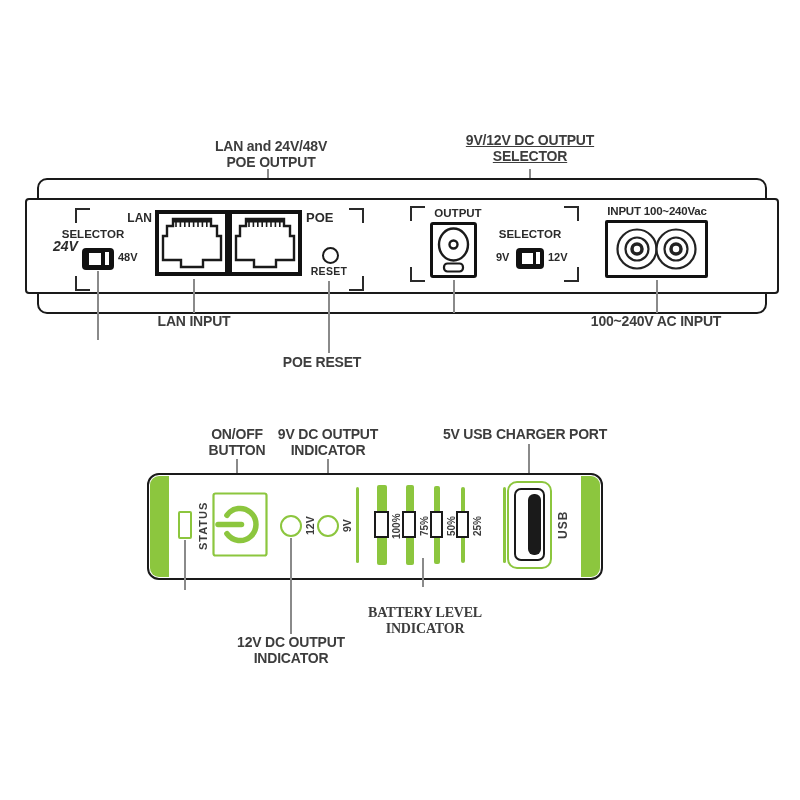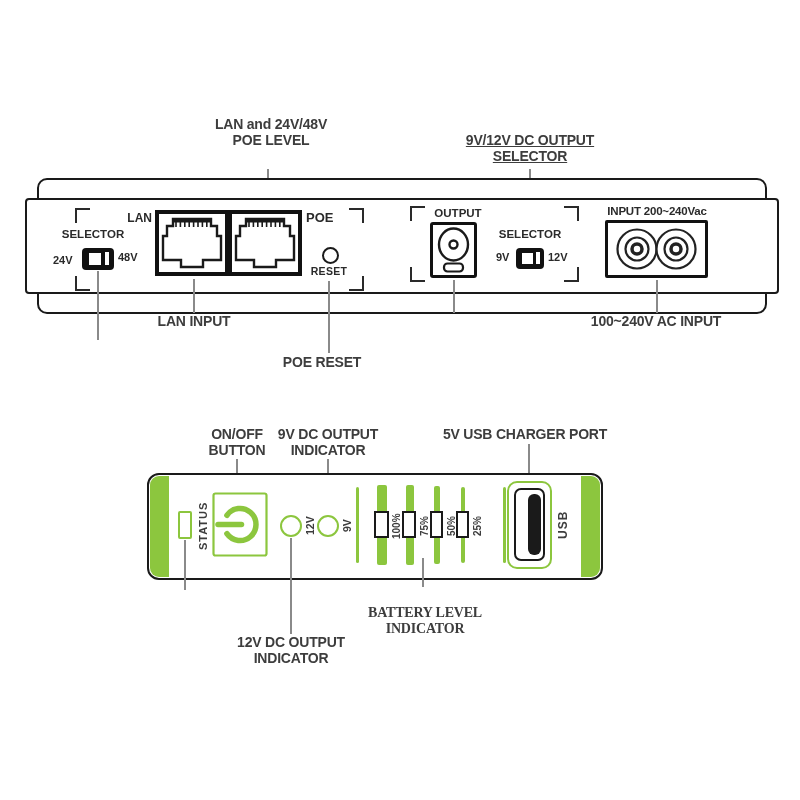--- a/index.html
+++ b/index.html
@@ -22,42 +22,42 @@
   .switch .knob{position:absolute;background:#fff;border:1.5px solid #111;}
   .switch .sliver{position:absolute;background:#fff;}
   .greenline{position:absolute;background:#8cc63e;border-radius:2px;}
   .barwin{position:absolute;background:#fff;border:2.5px solid #1a1a1a;}
 </style>
 </head>
 <body>
 
 <div class="canvas">
 
-  <div class="callout" style="left:196px;top:117px;width:150px;">
+  <div class="callout" style="left:196px;top:139px;width:150px;">
     <span>LAN and 24V/48V</span>
-    <span>POE LEVEL</span>
+    <span>POE OUTPUT</span>
   </div>
   <div class="callout" style="left:455px;top:133px;width:150px;text-decoration:underline;">
     <span>9V/12V DC OUTPUT</span>
     <span>SELECTOR</span>
   </div>
   <div class="leader" style="left:267px;top:169px;height:59px;"></div>
   <div class="leader" style="left:529px;top:169px;height:58px;"></div>
 
   <div class="abs" style="left:37px;top:178px;width:726px;height:132px;border:2.5px solid #1a1a1a;border-radius:10px;background:#fff;"></div>
 
   <div class="abs" style="left:25px;top:198px;width:750px;height:92px;border:2.5px solid #1a1a1a;border-radius:4px;background:#fff;"></div>
 
   <div class="bk tl" style="left:75px;top:208px;"></div>
   <div class="bk tr" style="left:349px;top:208px;"></div>
   <div class="bk bl" style="left:75px;top:276px;"></div>
   <div class="bk br" style="left:349px;top:276px;"></div>
 
   <div class="panel-label" style="left:52px;top:228px;width:82px;font-size:11.5px;text-align:center;">SELECTOR</div>
-  <div class="panel-label" style="left:53px;top:254px;font-size:11px;">24V</div>
+  <div class="panel-label" style="left:53px;top:238px;font-size:14px;font-style:italic;">24V</div>
   <div class="switch" style="left:82px;top:248px;width:32px;height:22px;">
     <div class="knob" style="left:6px;top:3.5px;width:12px;height:12px;"></div>
     <div class="sliver" style="left:23px;top:4px;width:4px;height:13px;"></div>
   </div>
   <div class="panel-label" style="left:118px;top:251px;font-size:11px;">48V</div>
 
   <div class="panel-label" style="left:120px;top:211px;width:32px;font-size:12px;text-align:right;">LAN</div>
   <div class="abs" style="left:155px;top:210px;width:74px;height:66px;border:4px solid #111;background:#fff;box-sizing:border-box;">
     <svg width="66" height="58" viewBox="0 0 66 58">
       <path d="M14,5 L52,5 L52,12 L58,12 L58,22 L62,22 L62,46 L44,46 L44,53 L22,53 L22,46 L4,46 L4,22 L8,22 L8,12 L14,12 Z" fill="#fff" stroke="#1a1a1a" stroke-width="2.4"></path>
@@ -111,21 +111,21 @@
   </div>
 
   <div class="panel-label" style="left:494px;top:228px;width:72px;font-size:11.5px;text-align:center;">SELECTOR</div>
   <div class="panel-label" style="left:496px;top:251px;font-size:11px;">9V</div>
   <div class="switch" style="left:516px;top:248px;width:28px;height:21px;">
     <div class="knob" style="left:5px;top:3.5px;width:11px;height:11px;"></div>
     <div class="sliver" style="left:20px;top:4px;width:3.5px;height:12px;"></div>
   </div>
   <div class="panel-label" style="left:548px;top:251px;font-size:11px;">12V</div>
 
-  <div class="panel-label" style="left:598px;top:205px;width:118px;font-size:11.5px;text-align:center;letter-spacing:-0.2px;">INPUT 200~240Vac</div>
+  <div class="panel-label" style="left:598px;top:205px;width:118px;font-size:11.5px;text-align:center;letter-spacing:-0.2px;">INPUT 100~240Vac</div>
   <div class="abs" style="left:605px;top:220px;width:103px;height:58px;border:3px solid #111;border-radius:2px;background:#fff;box-sizing:border-box;">
     <svg width="97" height="52" viewBox="0 0 97 52">
       <circle cx="29" cy="26" r="19.5" fill="#fff" stroke="#222" stroke-width="2.2"></circle>
       <circle cx="68" cy="26" r="19.5" fill="#fff" stroke="#222" stroke-width="2.2"></circle>
       <circle cx="29" cy="26" r="11.5" fill="#fff" stroke="#222" stroke-width="2.2"></circle>
       <circle cx="68" cy="26" r="11.5" fill="#fff" stroke="#222" stroke-width="2.2"></circle>
       <circle cx="29" cy="26" r="5" fill="none" stroke="#222" stroke-width="3.5"></circle>
       <circle cx="68" cy="26" r="5" fill="none" stroke="#222" stroke-width="3.5"></circle>
     </svg>
   </div>

